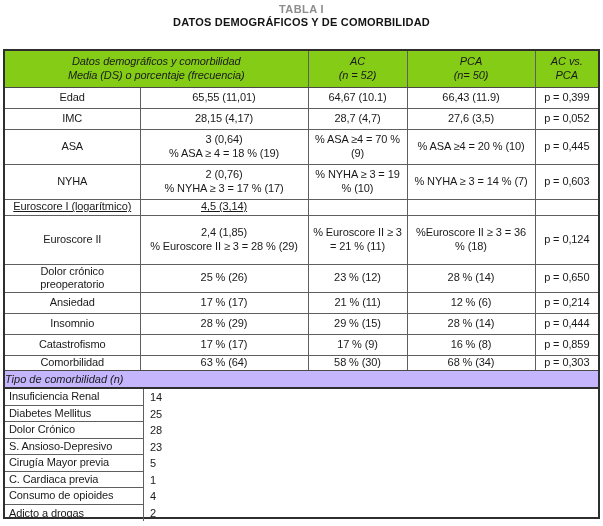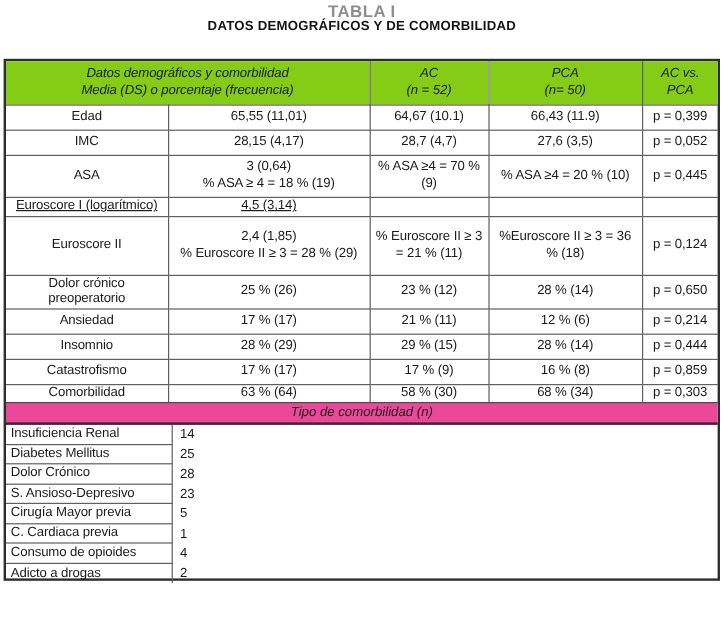--- a/index.html
+++ b/index.html
@@ -7,21 +7,21 @@
     width: 603px; height: 526px;
     font-family: "Liberation Sans", sans-serif;
     color: #1a1a1a;
     -webkit-font-smoothing: antialiased;
   }
   .page { position: relative; width: 603px; height: 526px; overflow: hidden; }
 
   .title {
     margin-top: 3px;
     text-align: center;
-    font-size: 14px; font-weight: bold; letter-spacing: 0.4px;
+    font-size: 11px; font-weight: bold; letter-spacing: 0.4px;
     color: #8d8d8d; line-height: 13px;
   }
   .subtitle {
     text-align: center;
     font-size: 11px; font-weight: bold; letter-spacing: 0.2px;
     color: #141414; line-height: 13px;
     margin-bottom: 20px;
   }
 
   .twrap {
@@ -64,24 +64,24 @@
 
   tr.h36 { height: 36px; }
   tr.h21 { height: 21px; }
   tr.h35 { height: 35px; }
   tr.h16 { height: 16px; text-decoration: underline; }
   tr.h49 { height: 49px; }
   tr.h28 { height: 28px; }
   tr.h15 { height: 15px; }
 
   .secrow {
-    background: #ec4899;
+    background: #c4b5fd;
     font-style: italic;
     font-size: 11px;
-    text-align: center;
+    text-align: left;
     height: 16px; line-height: 16px;
     border-top: 1px solid #4a4a4a;
     border-bottom: 2px solid #2e2e2e;
   }
 
   .bottom { height: 128px; }
   .brow { display: flex; height: 16.5px; }
   .blab {
     width: 139px;
     box-sizing: border-box;
@@ -143,20 +143,28 @@
           <td>p = 0,052</td>
         </tr>
         <tr class="h35">
           <td class="lab">ASA</td>
           <td class="preline">3 (0,64)
 % ASA ≥ 4 = 18 % (19)</td>
           <td>% ASA ≥4 = 70 % (9)</td>
           <td>% ASA ≥4 = 20 % (10)</td>
           <td>p = 0,445</td>
         </tr>
+        <tr class="h35">
+          <td class="lab">NYHA</td>
+          <td class="preline">2 (0,76)
+% NYHA ≥ 3 = 17 % (17)</td>
+          <td>% NYHA ≥ 3 = 19 % (10)</td>
+          <td>% NYHA ≥ 3 = 14 % (7)</td>
+          <td>p = 0,603</td>
+        </tr>
         <tr class="h16">
           <td class="lab nw">Euroscore I (logarítmico)</td>
           <td>4,5 (3,14)</td>
           <td></td>
           <td></td>
           <td></td>
         </tr>
         <tr class="h49">
           <td class="lab">Euroscore II</td>
           <td class="preline">2,4 (1,85)

